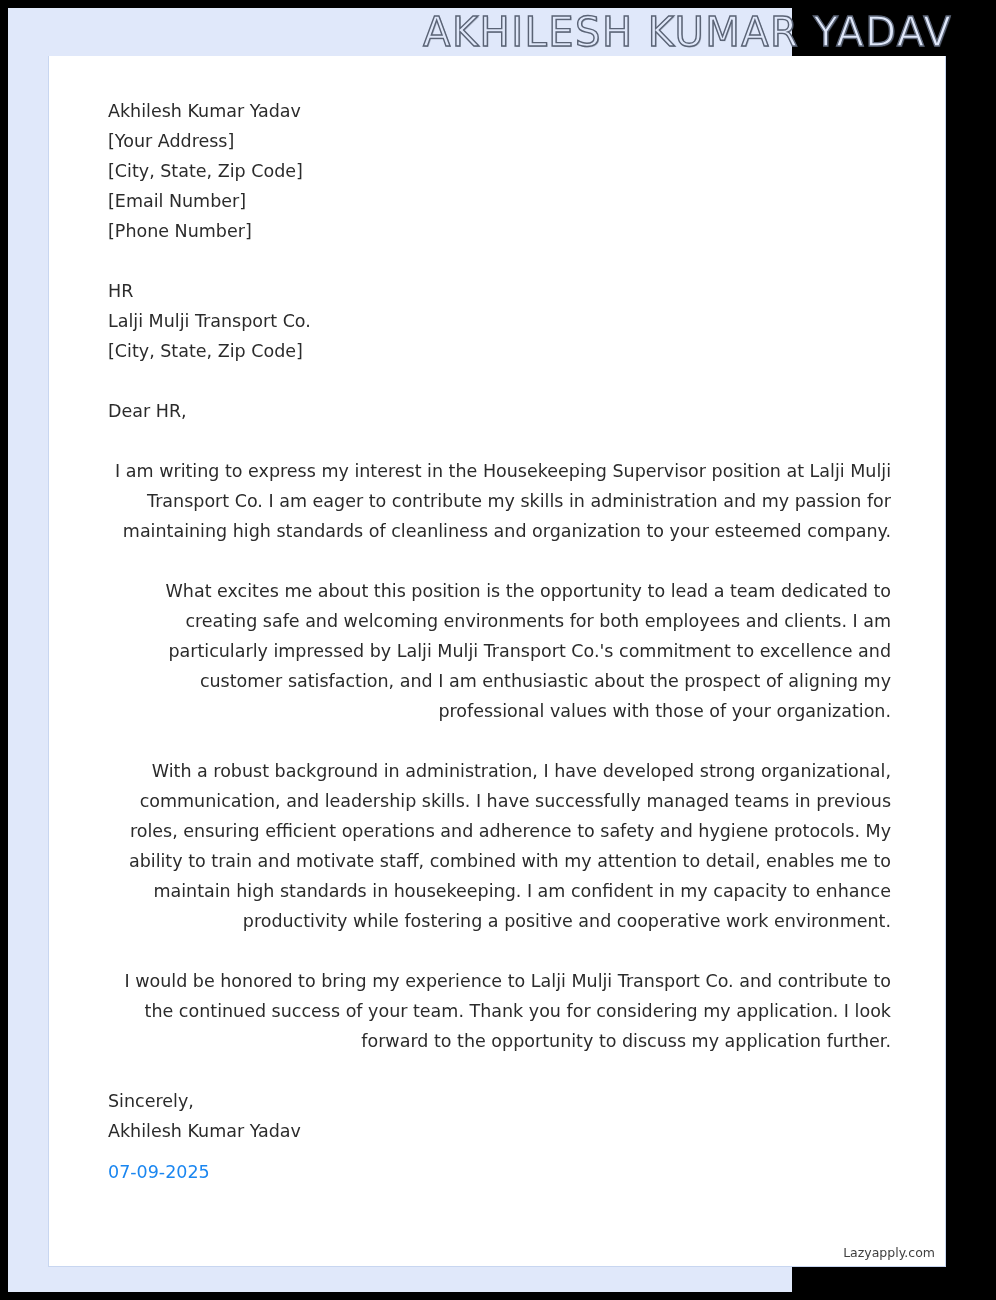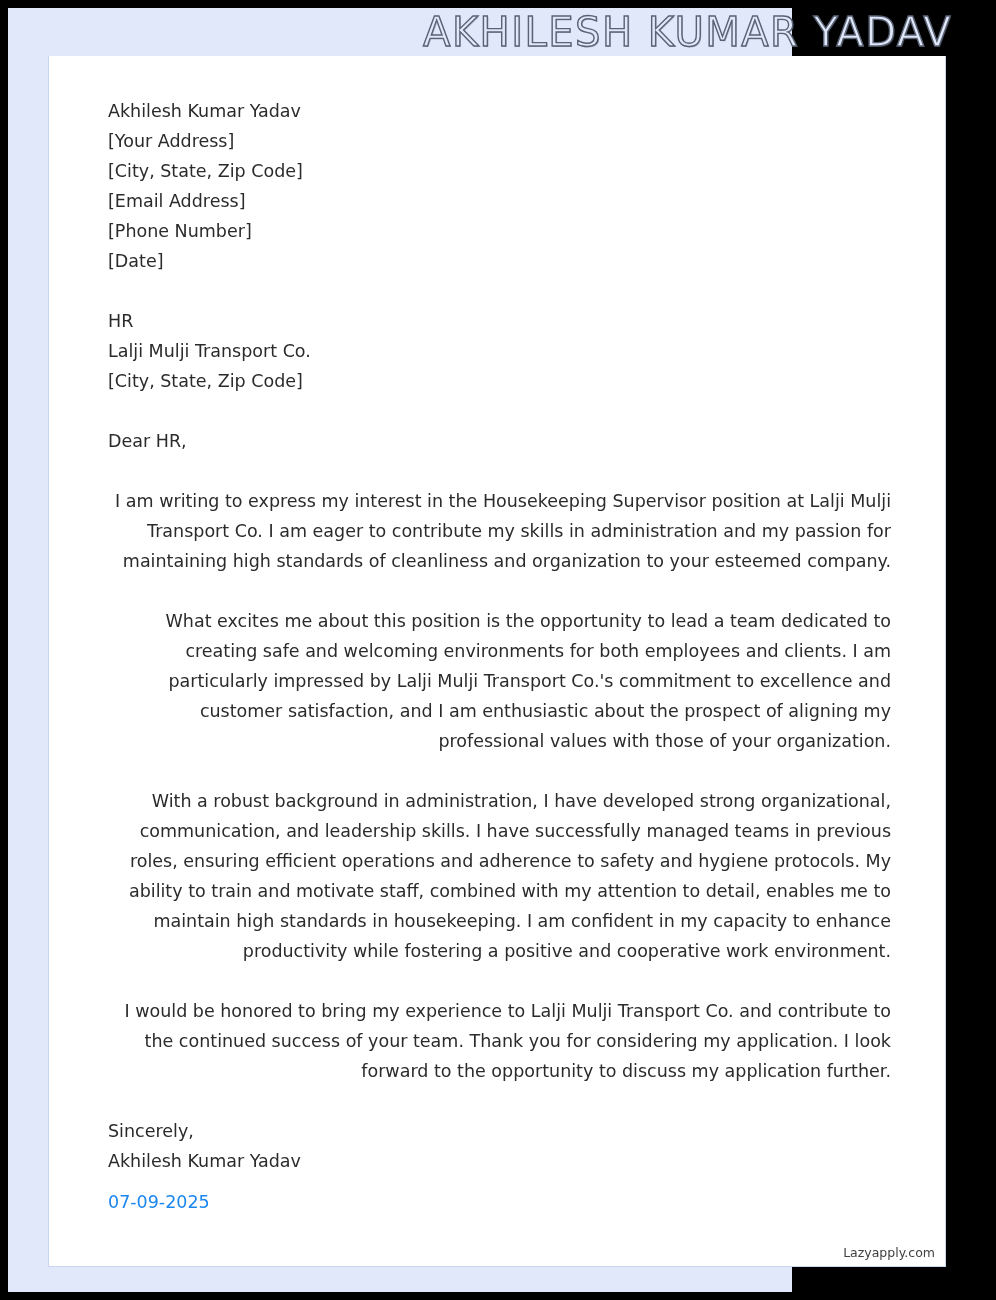--- a/index.html
+++ b/index.html
@@ -133,23 +133,22 @@
 
   <div class="page-topbar"></div>
 
   <div class="page">
     <div class="page-body">
 
       <div class="addr-block">
         <div class="addr-line">Akhilesh Kumar Yadav</div>
         <div class="addr-line">[Your Address]</div>
         <div class="addr-line">[City, State, Zip Code]</div>
-        <div class="addr-line">[Email Address]</div>
+        <div class="addr-line">[Email Number]</div>
         <div class="addr-line">[Phone Number]</div>
-        <div class="addr-line">[Date]</div>
       </div>
 
       <div class="addr-block">
         <div class="addr-line">HR</div>
         <div class="addr-line">Lalji Mulji Transport Co.</div>
         <div class="addr-line">[City, State, Zip Code]</div>
       </div>
 
       <div class="salutation">Dear HR,</div>
 

